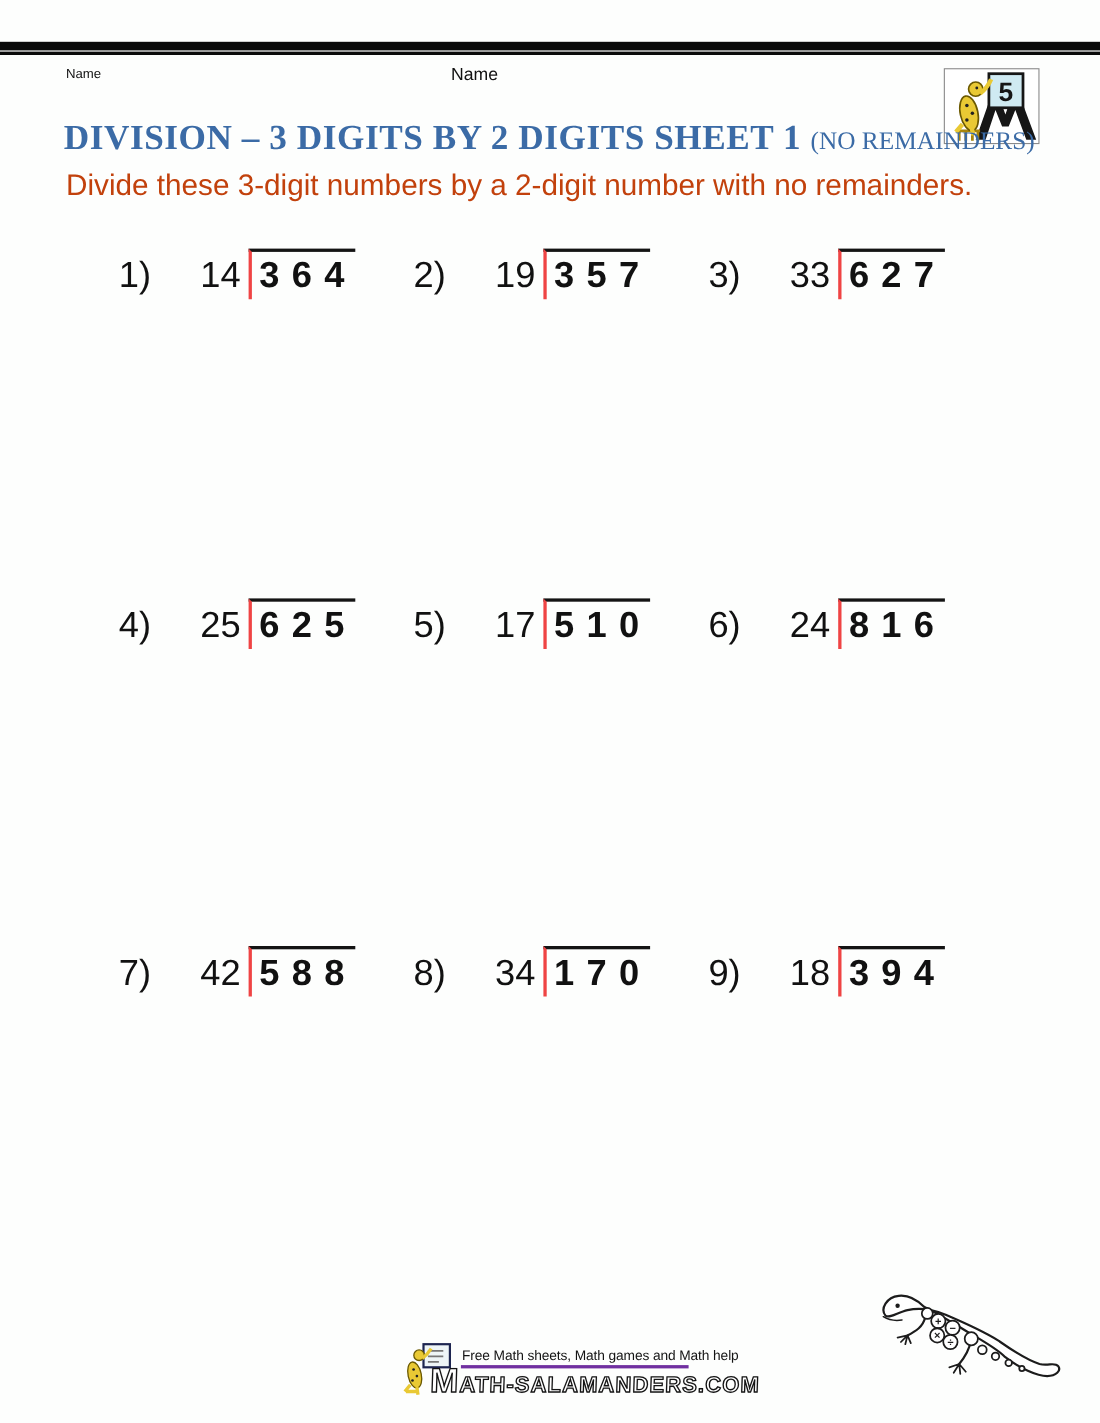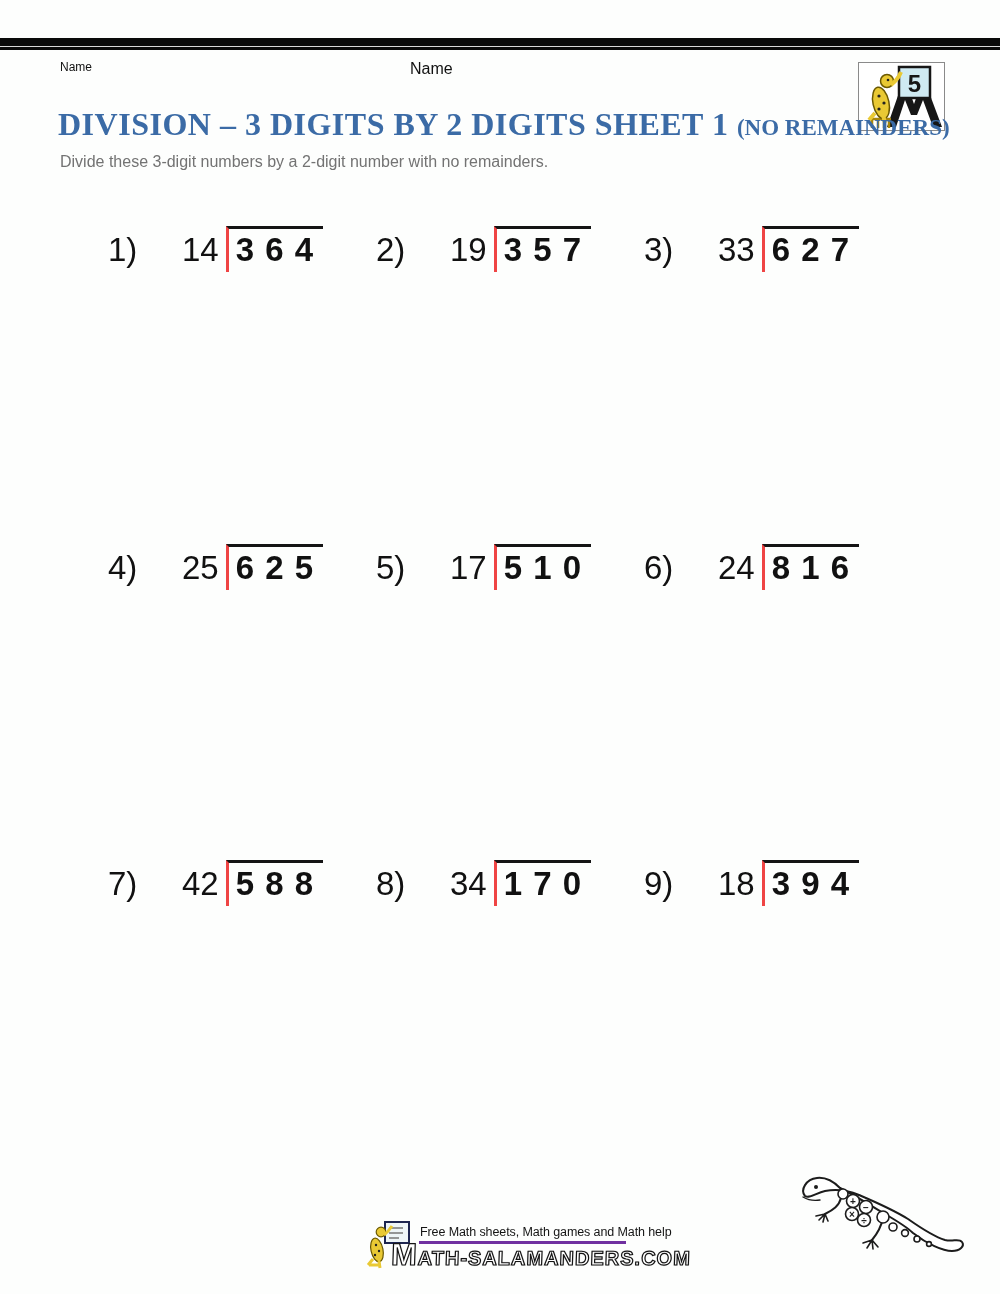--- a/index.html
+++ b/index.html
@@ -27,24 +27,24 @@
     position:absolute;left:858px;top:62px;width:87px;height:69px;
     background:#fff;border:1px solid #8a8a8a;box-sizing:border-box;
   }
 
   .title{
     position:absolute;left:58px;top:106px;width:800px;
     font-family:"Liberation Serif", serif;
     font-weight:bold;color:#3b6ba6;font-size:32px;letter-spacing:.5px;
     white-space:nowrap;
   }
-  .title .suffix{font-size:23px;font-weight:bold;letter-spacing:0;}
+  .title .suffix{font-size:23px;font-weight:normal;letter-spacing:0;}
 
   .instructions{
-    position:absolute;left:60px;top:153px;font-size:16px;color:#737373;
+    position:absolute;left:60px;top:153px;font-size:27px;color:#c2410c;
   }
 
   
   .prob{position:absolute;display:flex;align-items:flex-start;font-size:33px;line-height:0.95;}
   .prob .pnum{width:62px;padding-top:8px;}
   .prob .divisor{margin-right:7px;padding-top:8px;margin-left:12px;}
   .prob .dividend{
     display:inline-block;
     border-top:3px solid #141414;
     border-left:3px solid #ef4444;

